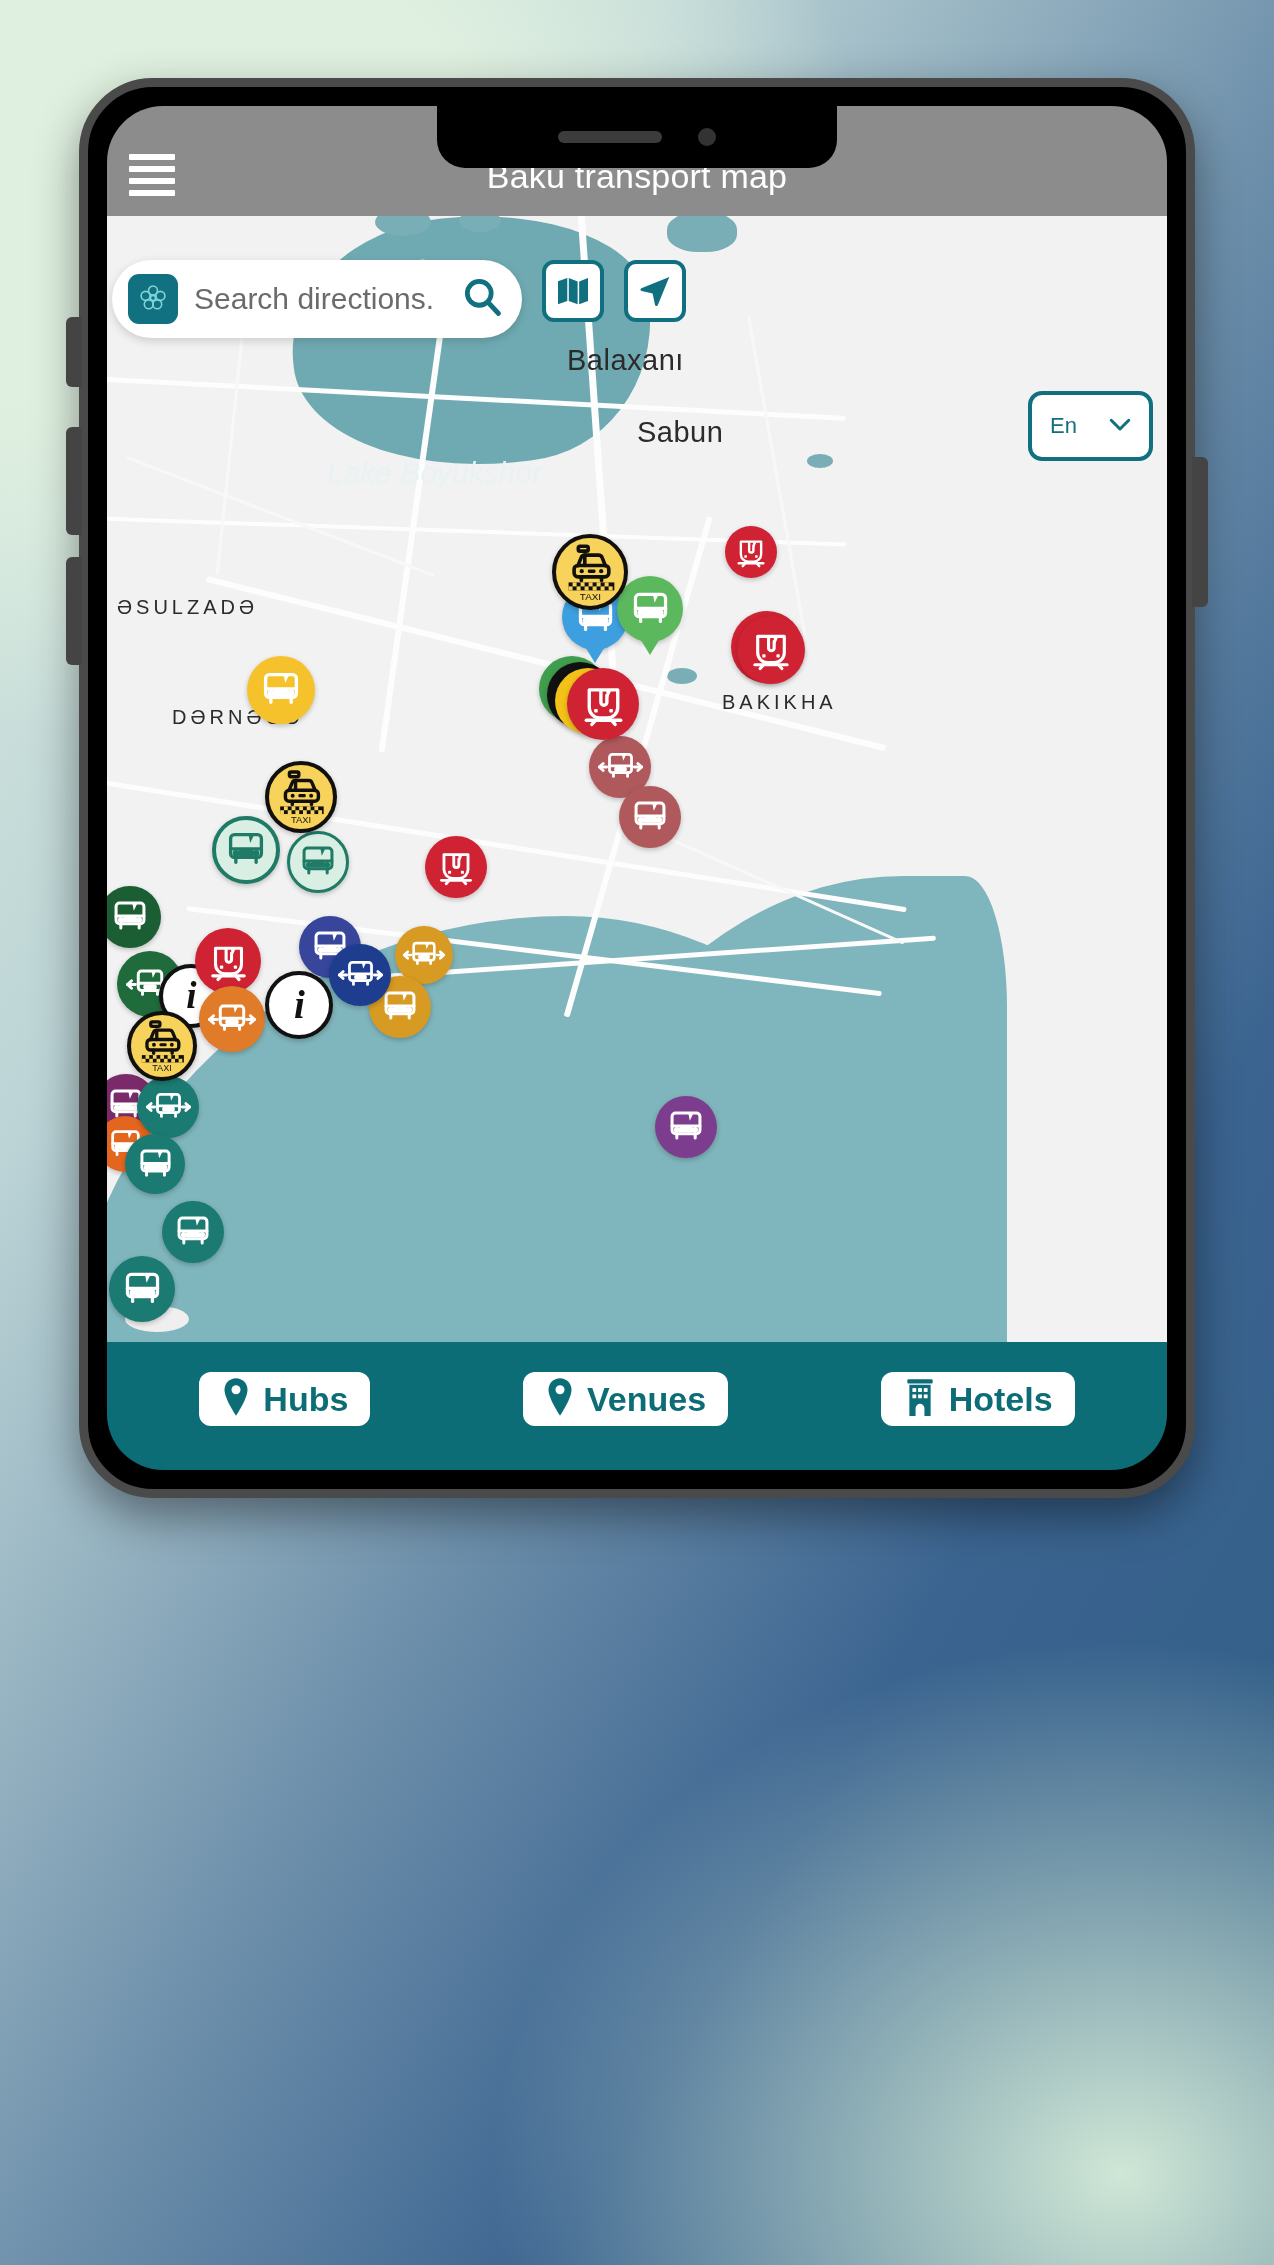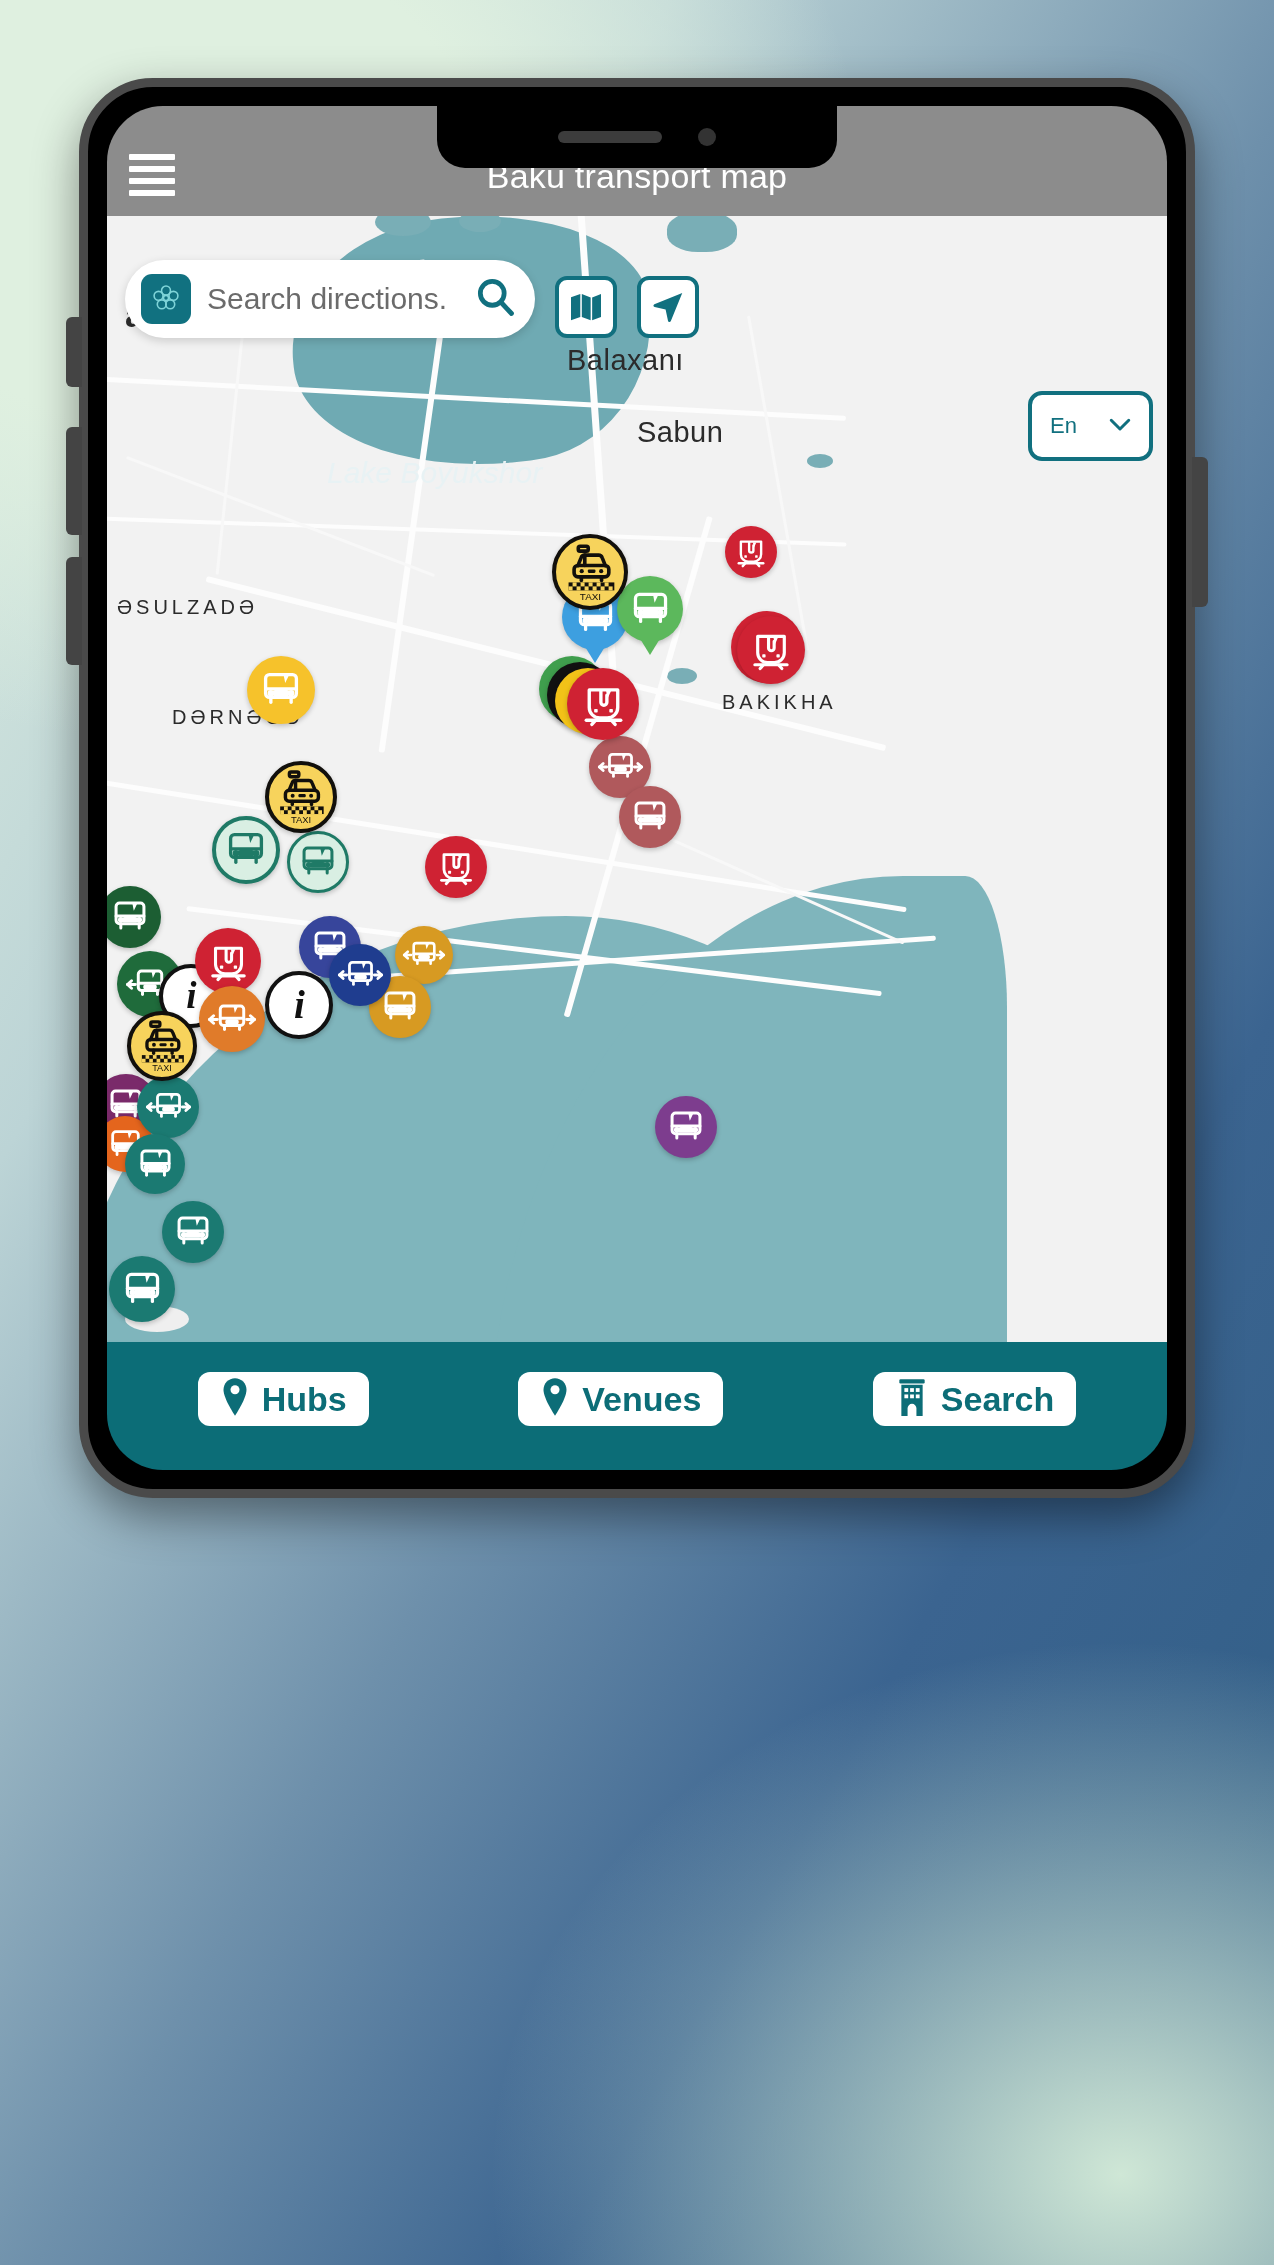--- a/index.html
+++ b/index.html
@@ -105,22 +105,22 @@
     position: absolute; color: #2b2b2b; white-space: nowrap;
     pointer-events: none;
   }
   .map-label.lake-name { color: #e8f2f4; font-style: italic; font-size: 30px; }
   .map-label.district { font-size: 20px; letter-spacing: 4px; }
   .map-label.town { font-size: 29px; letter-spacing: .5px; }
   .map-label.big { font-size: 34px; font-weight: 600; }
 
   
   .search-row {
-    position: absolute; left: 18px; top: 44px; right: 12px;
-    display: flex; align-items: flex-end; gap: 20px; z-index: 20;
+    position: absolute; left: 5px; top: 44px; right: 12px;
+    display: flex; align-items: flex-start; gap: 20px; z-index: 20;
   }
   .search-bar {
     flex: 0 0 auto; width: 410px; height: 78px;
     background: #fff; border-radius: 40px;
     display: flex; align-items: center; padding: 0 18px 0 16px;
     box-shadow: 0 3px 10px rgba(0,0,0,.16);
   }
   .app-logo {
     width: 50px; height: 50px; border-radius: 11px;
     background: #117180; flex: 0 0 auto;
@@ -757,18 +757,18 @@
             <g fill="#fff">
               <rect x="7" y="8" width="3" height="3"></rect>
                 <rect x="11.5" y="8" width="3" height="3"></rect>
                 <rect x="16" y="8" width="3" height="3"></rect>
               <rect x="7" y="13" width="3" height="3"></rect>
                 <rect x="11.5" y="13" width="3" height="3"></rect>
                 <rect x="16" y="13" width="3" height="3"></rect>
             </g>
           </svg>
         </span>
-        <span class="lbl">Search</span>
+        <span class="lbl">Hotels</span>
       </div>
     </div>
 
   </div>
 </div>
 
 </body></html>

